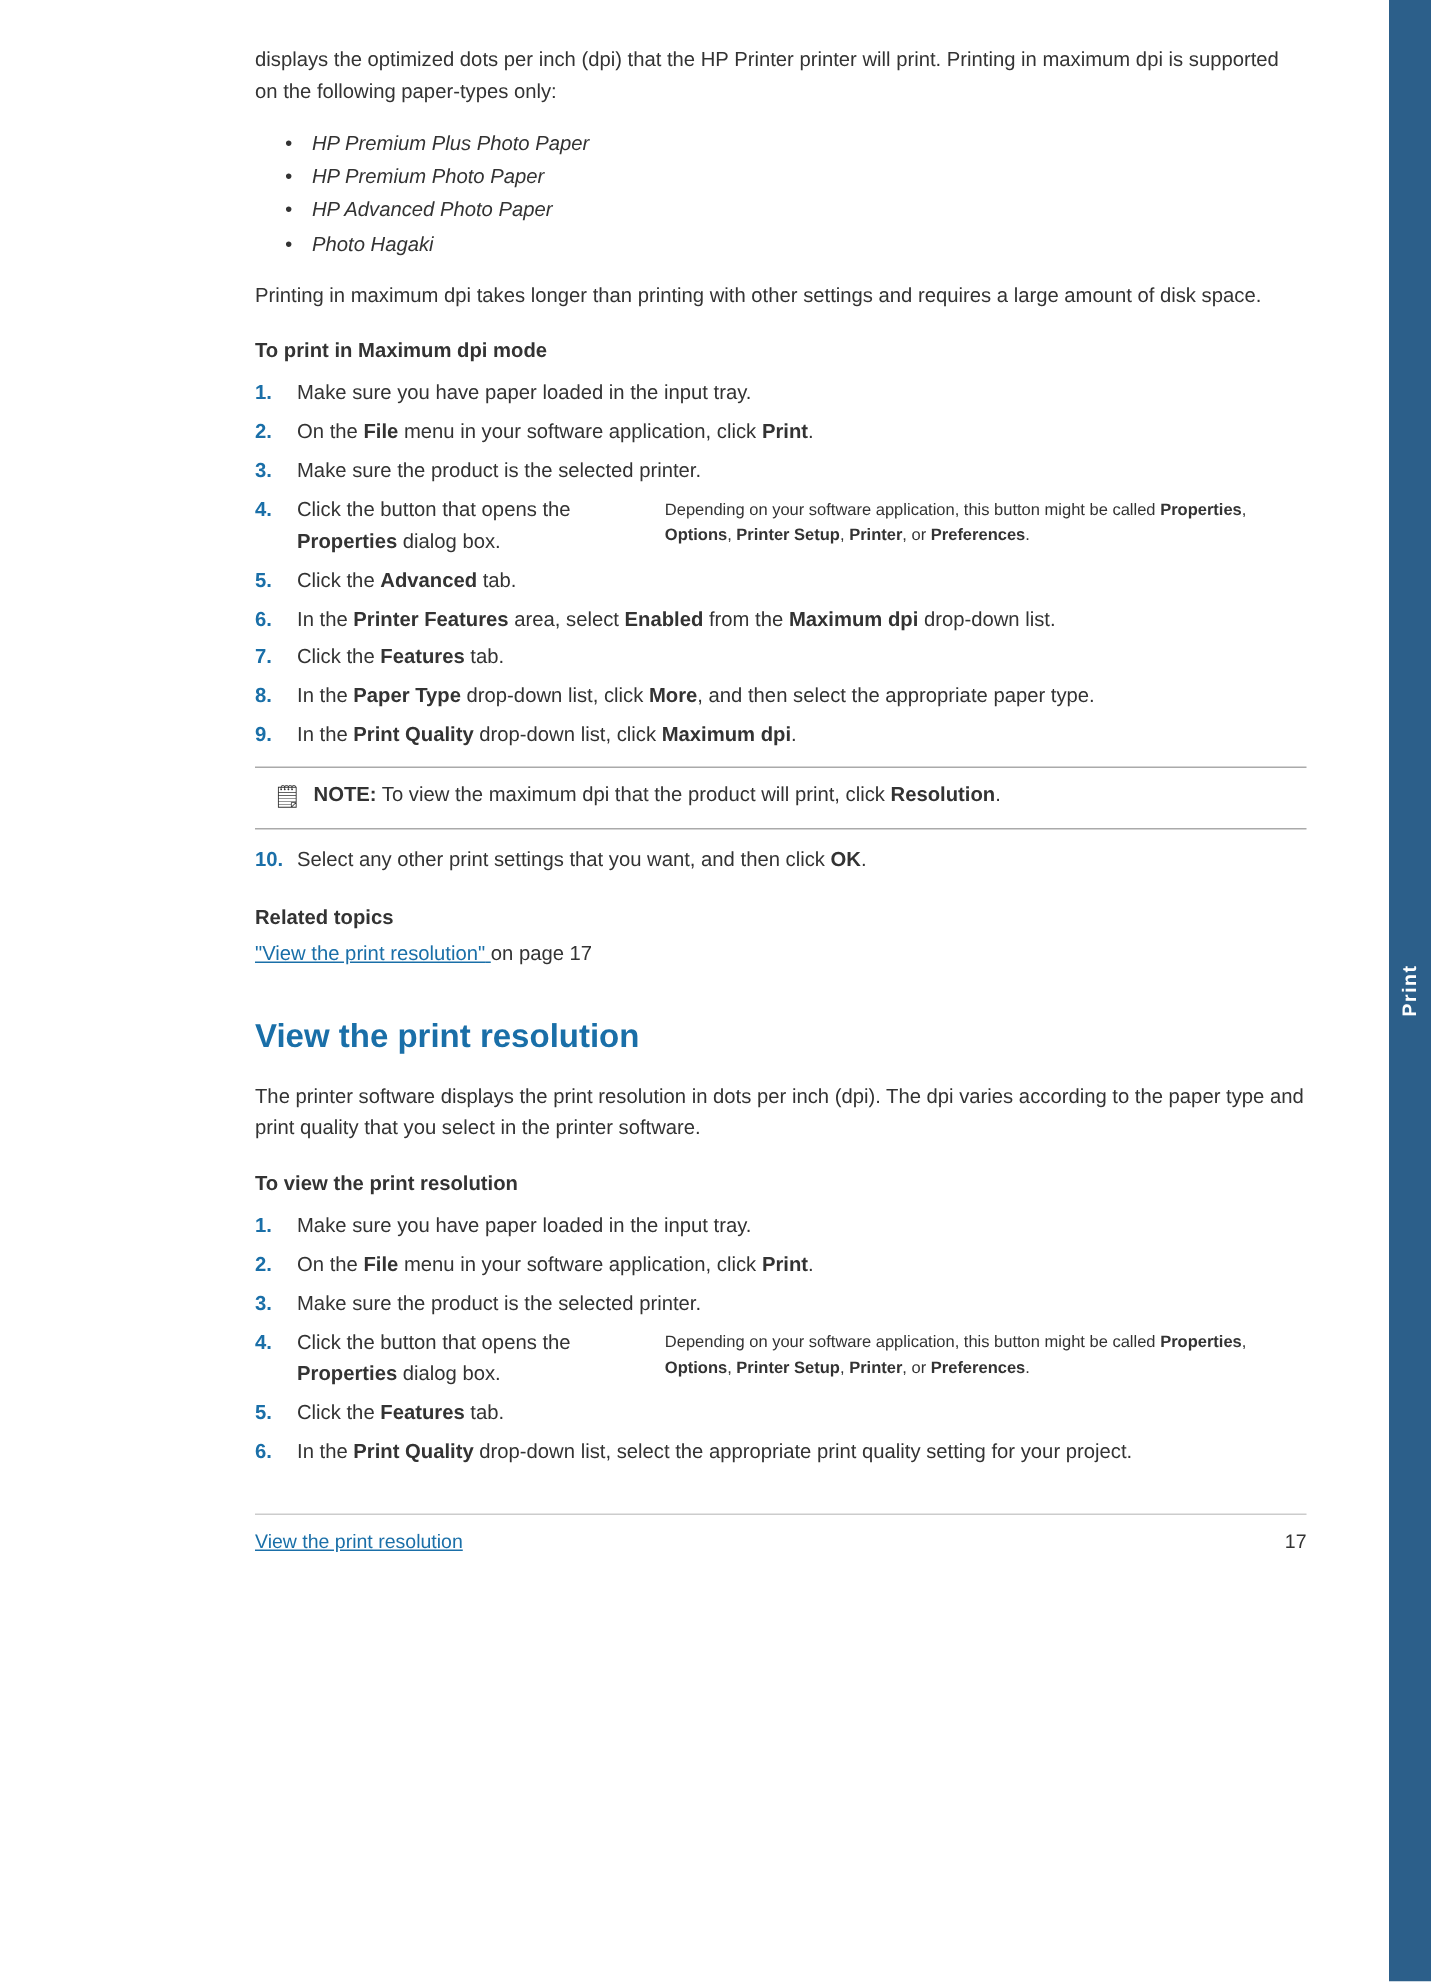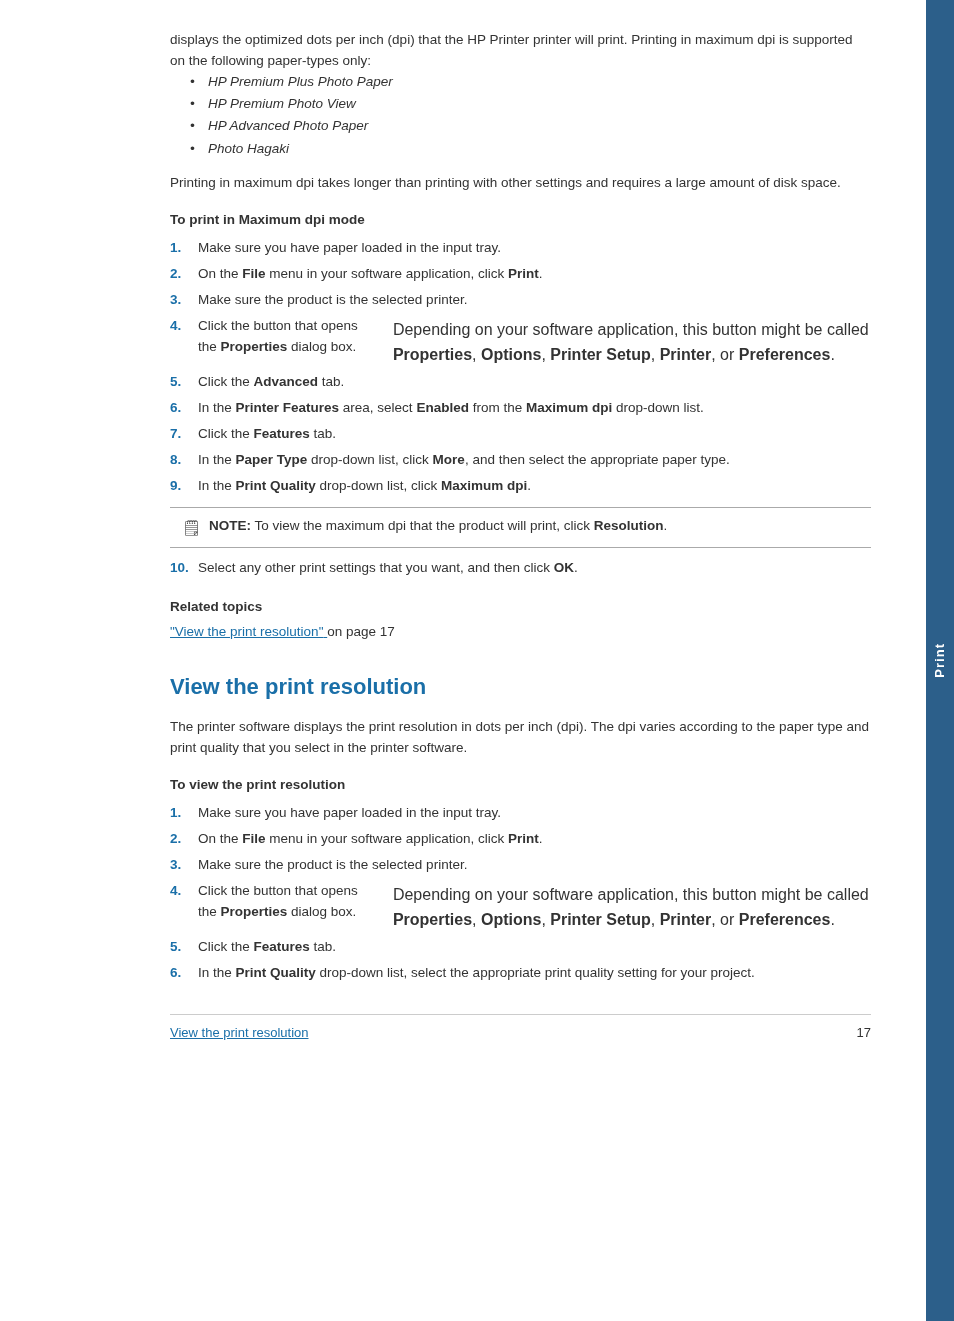--- a/index.html
+++ b/index.html
@@ -42,20 +42,21 @@
     }
 
     .content-area {
       margin-left: 0;
       margin-right: 28px;
       padding: 30px 55px 30px 170px;
       flex: 1;
     }
 
     .intro-text {
+      margin-bottom: 14px;
       font-size: 13.5px;
       line-height: 1.55;
     }
 
     .bullet-list {
       margin-left: 20px;
       margin-bottom: 14px;
       list-style: none;
     }
 
@@ -175,42 +176,42 @@
     }
 
     .footer-page {
       font-size: 13px;
       color: #333;
       text-align: center;
     }
 
     .indent-block {
       margin-left: 28px;
-      font-size: 16px;
+      font-size: 11px;
       line-height: 1.55;
       margin-top: 2px;
     }
 
     .sub-content {
       display: flex;
       flex-direction: row;
     }
   </style>
 </head>
 <body>
 
 <div class="page-container">
 
   <div class="content-area">
 
     <p class="intro-text">displays the optimized dots per inch (dpi) that the HP Printer printer will print. Printing in maximum dpi is supported on the following paper-types only:</p>
 
     <ul class="bullet-list">
       <li>HP Premium Plus Photo Paper</li>
-      <li>HP Premium Photo View</li>
+      <li>HP Premium Photo Paper</li>
       <li>HP Advanced Photo Paper</li>
       <li>Photo Hagaki</li>
     </ul>
 
     <p class="paragraph">Printing in maximum dpi takes longer than printing with other settings and requires a large amount of disk space.</p>
 
     <p class="section-heading">To print in Maximum dpi mode</p>
 
     <ol class="numbered-list">
       <li>

